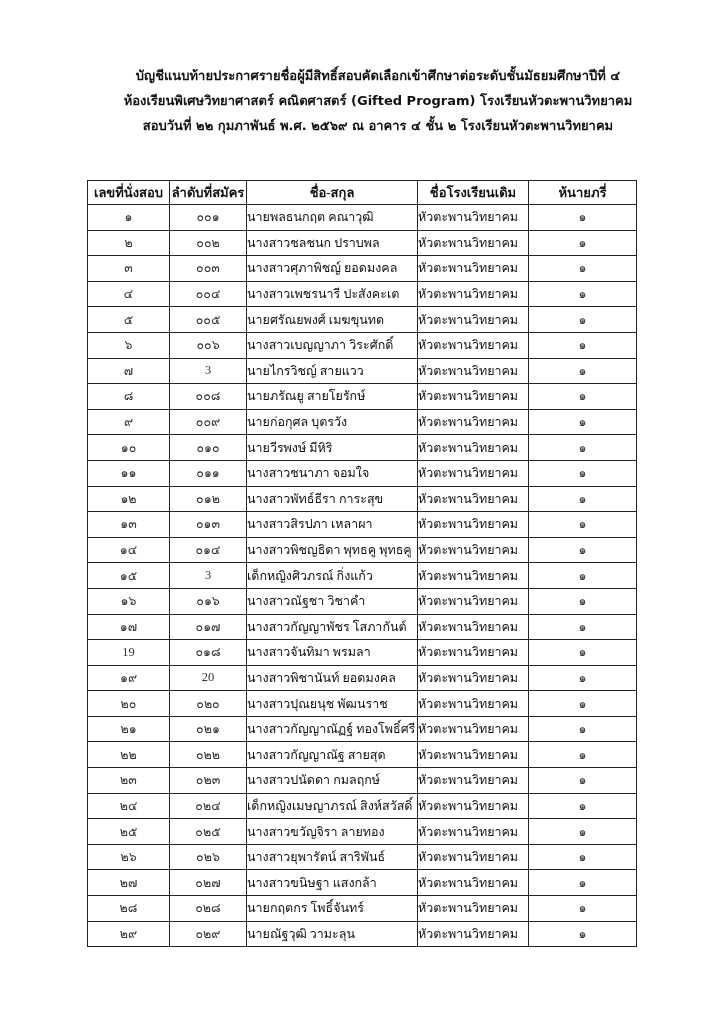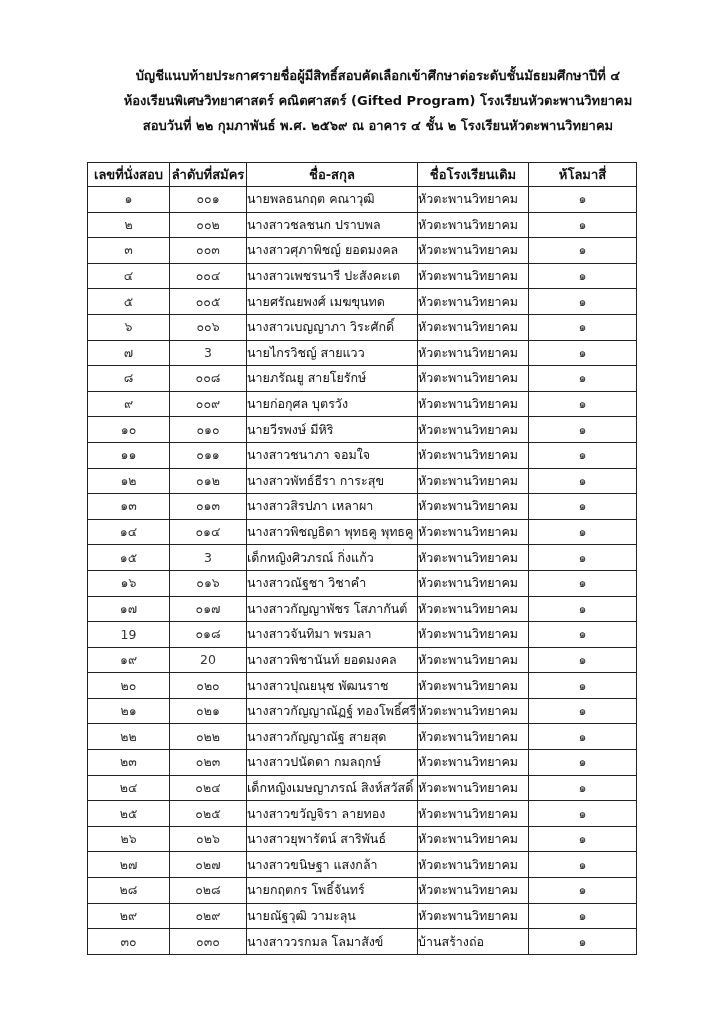--- a/index.html
+++ b/index.html
@@ -1,22 +1,22 @@
 <!DOCTYPE html>
 <html><head>
 <meta charset="utf-8">
 <style>
   html, body { margin: 0; padding: 0; background: #ffffff; }
   body { width: 724px; height: 1024px; position: relative; overflow: hidden;
          font-family: "DejaVu Sans", "Liberation Sans", sans-serif; color: #111; }
   .title { position: absolute; left: 16px; width: 724px; text-align: center;
            font-size: 13px; font-weight: bold; line-height: 22px; }
   .t1 { top: 65px; } .t2 { top: 90px; } .t3 { top: 115px; }
-  table.roster { position: absolute; left: 87px; top: 162px; width: 549px;
-                 border-collapse: collapse; table-layout: fixed; }
+  table.roster { position: absolute; left: 87px; top: 180px; width: 549px;
+                 border-collapse: collapse; table-layout: fixed; font-family: Liberation Serif, serif; }
   table.roster th, table.roster td { border: 1.3px solid #222; padding: 0;
                  font-size: 12.5px; white-space: nowrap; overflow: hidden; }
   table.roster th { height: 23px; font-weight: bold; font-size: 13px; text-align: center; }
   table.roster td { height: 24.6px; }
   td.c { text-align: center; color: #333; }
   td.l { text-align: left; padding-left: 3px; }
   col.c1 { width: 82px; } col.c2 { width: 77px; } col.c3 { width: 171px; }
   col.c4 { width: 111px; } col.c5 { width: 108px; }
 </style>
 </head>
@@ -33,21 +33,21 @@
       <col class="c3">
       <col class="c4">
       <col class="c5">
     </colgroup>
   <thead>
     <tr>
       <th>เลขที่นั่งสอบ</th>
       <th>ลำดับที่สมัคร</th>
       <th>ชื่อ-สกุล</th>
       <th>ชื่อโรงเรียนเดิม</th>
-      <th>ห้โลมาสี่</th>
+      <th>ห้นายภรี่</th>
     </tr>
   </thead>
   <tbody id="rows">
       <tr>
         <td class="c">๑</td>
         <td class="c">๐๐๑</td>
         <td class="l">นายพลธนกฤต คณาวุฒิ</td>
         <td class="l">หัวตะพานวิทยาคม</td>
         <td class="c">๑</td>
       </tr>
@@ -238,23 +238,16 @@
         <td class="c">๐๒๘</td>
         <td class="l">นายกฤตกร โพธิ์จันทร์</td>
         <td class="l">หัวตะพานวิทยาคม</td>
         <td class="c">๑</td>
       </tr>
       <tr>
         <td class="c">๒๙</td>
         <td class="c">๐๒๙</td>
         <td class="l">นายณัฐวุฒิ วามะลุน</td>
         <td class="l">หัวตะพานวิทยาคม</td>
-        <td class="c">๑</td>
-      </tr>
-      <tr>
-        <td class="c">๓๐</td>
-        <td class="c">๐๓๐</td>
-        <td class="l">นางสาววรกมล โลมาสังข์</td>
-        <td class="l">บ้านสร้างถ่อ</td>
         <td class="c">๑</td>
       </tr>
     </tbody>
 </table>
 
 </body></html>

